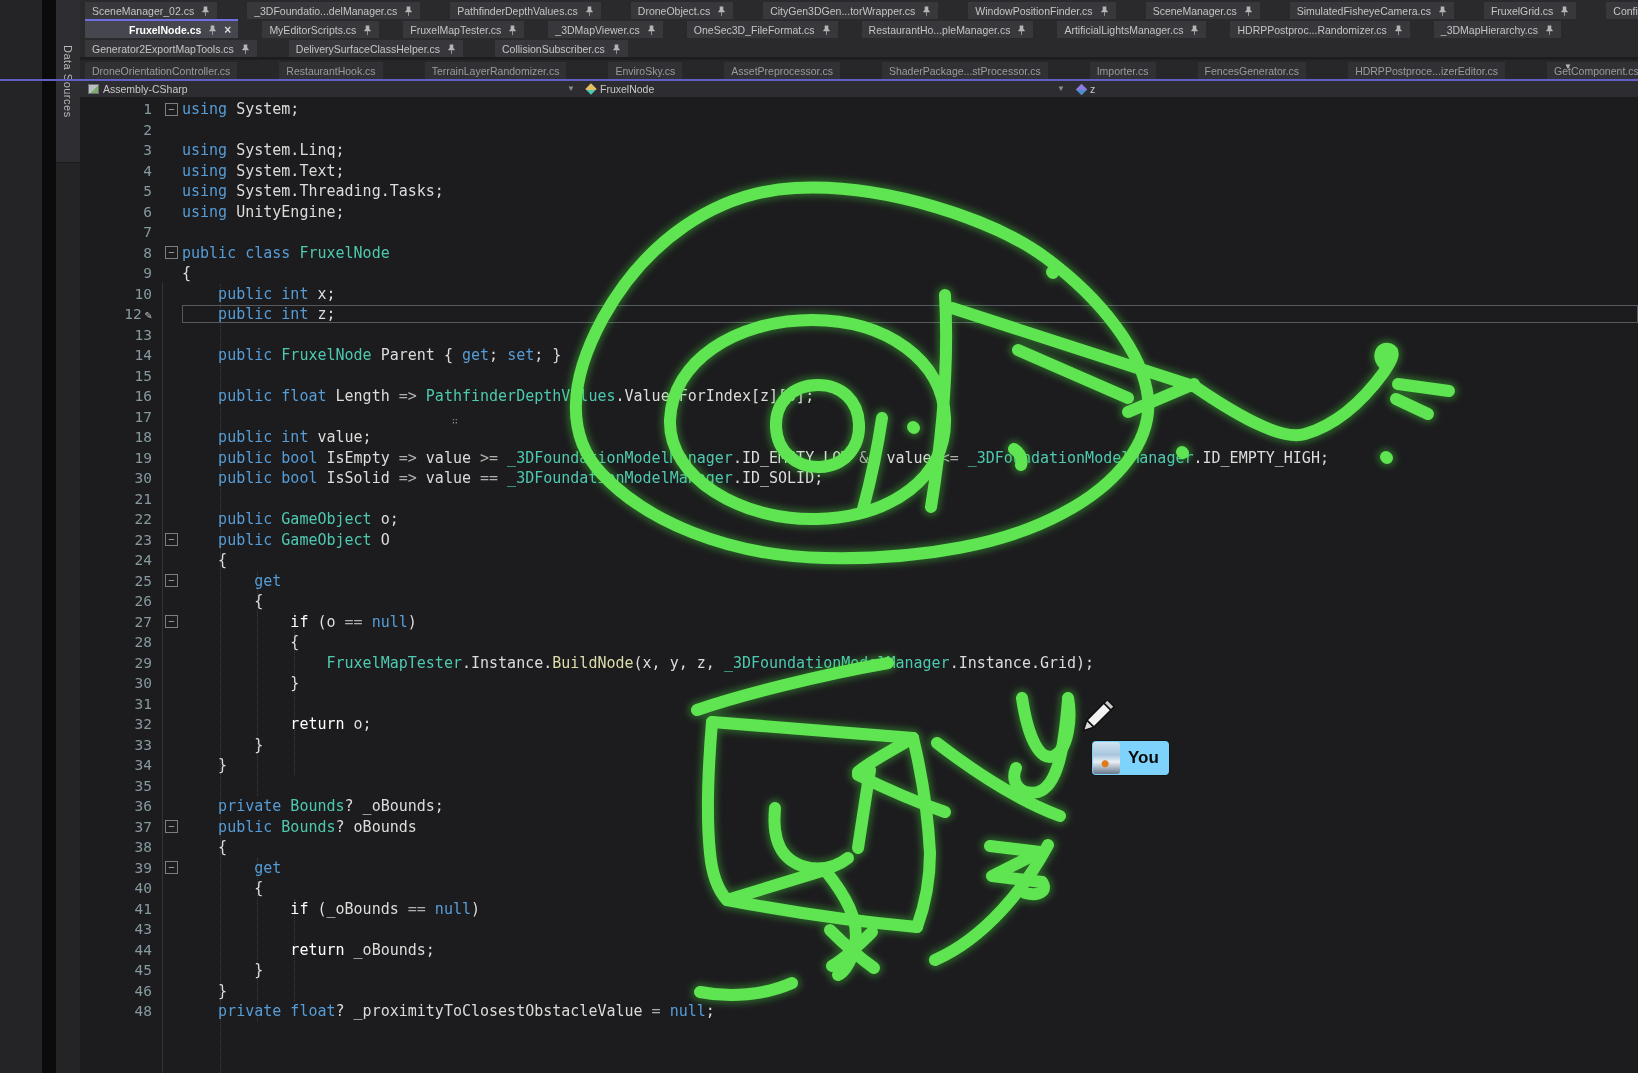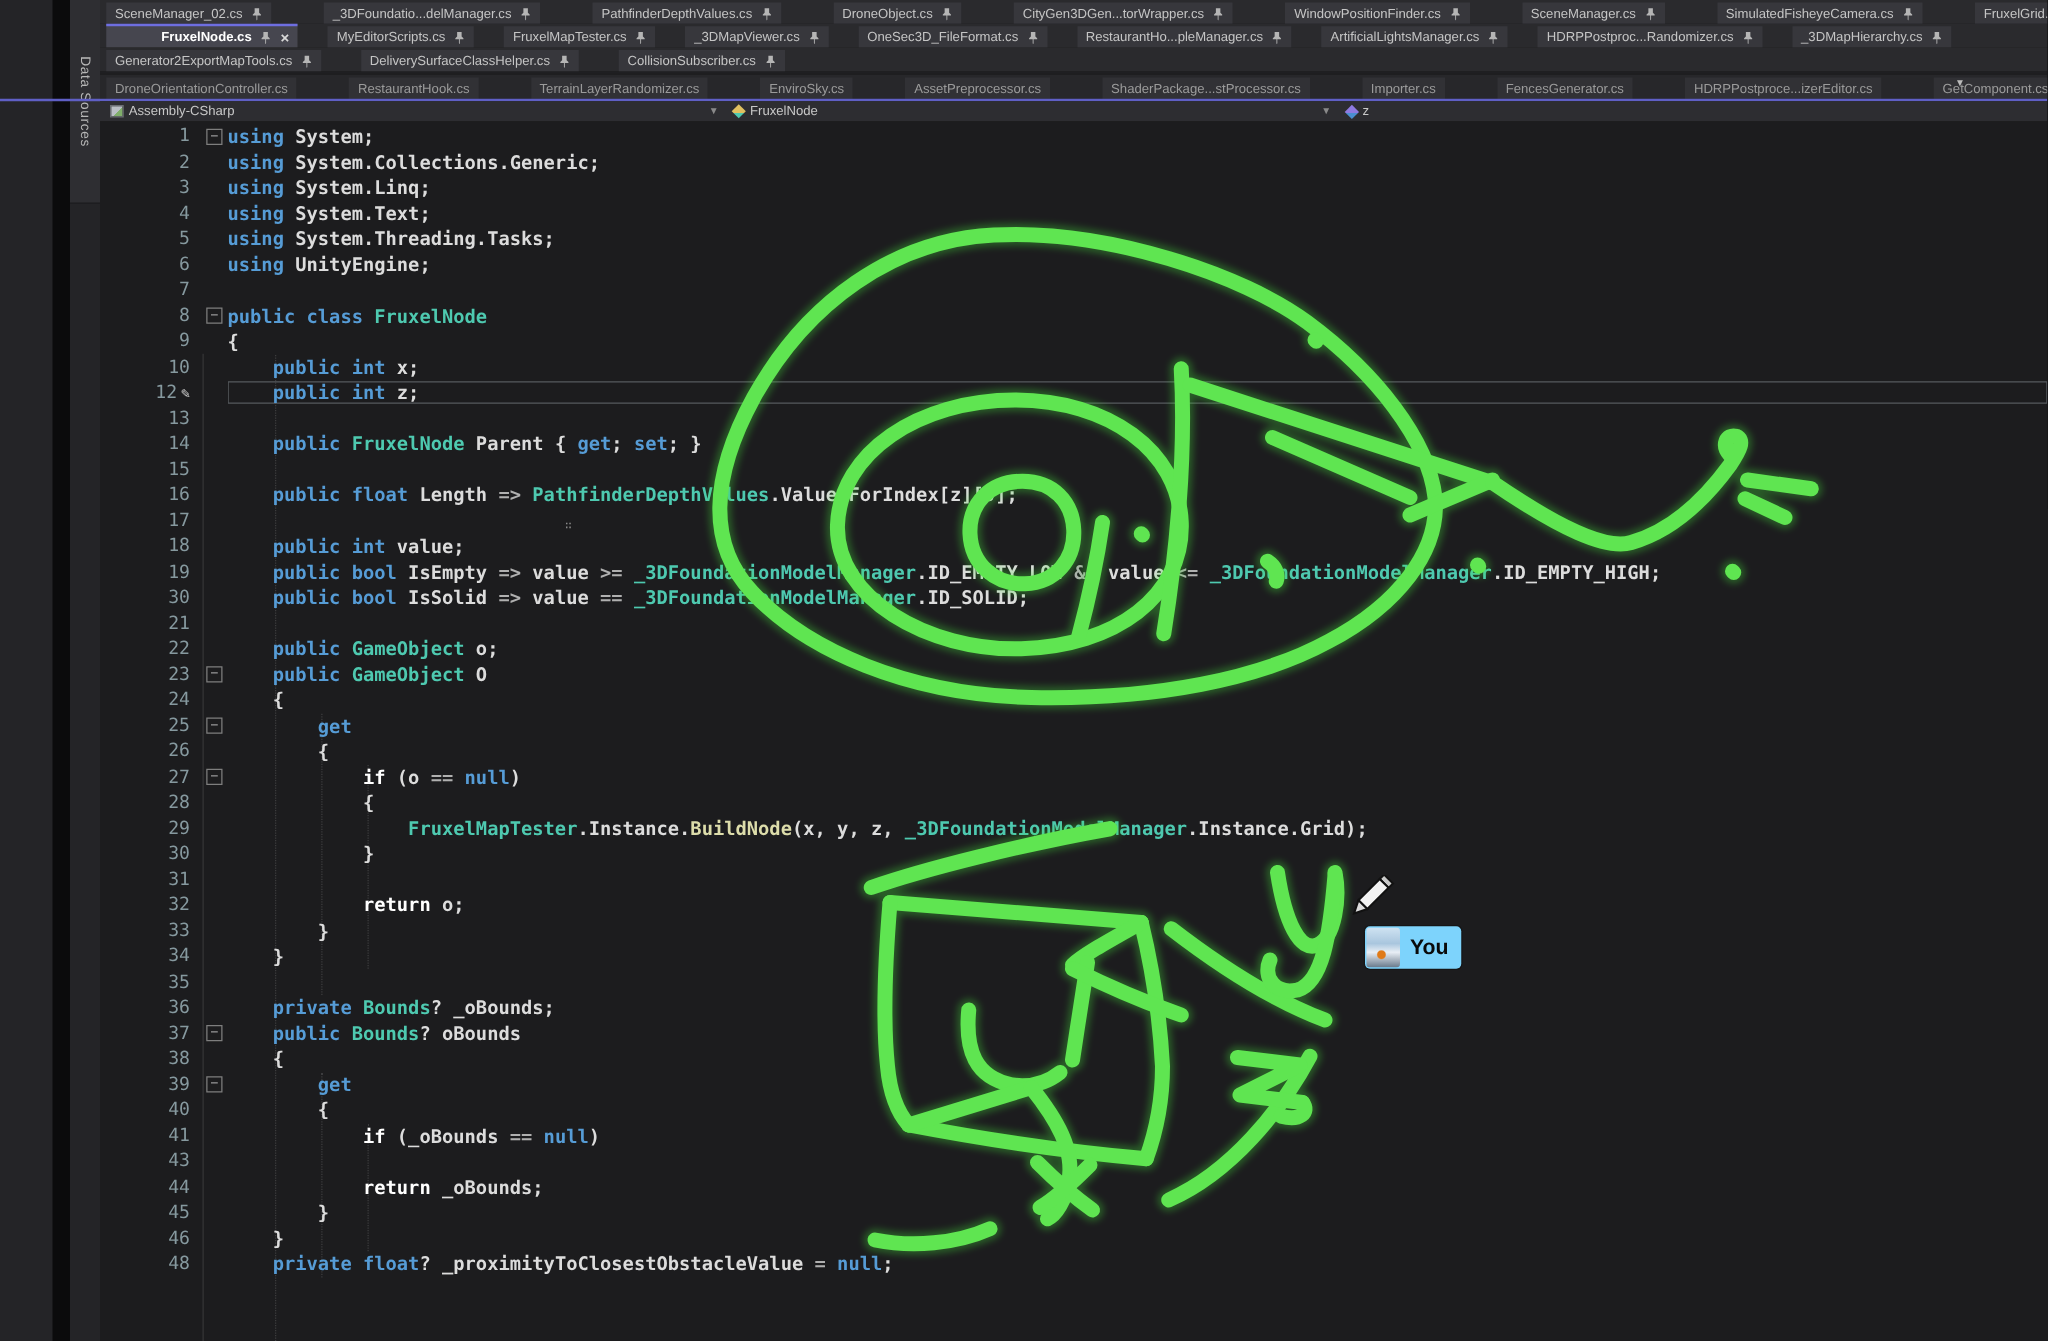--- a/index.html
+++ b/index.html
@@ -7,21 +7,21 @@
           font-family:"Liberation Sans",sans-serif;}
   
   #left-rail{position:absolute;left:0;top:0;width:80px;height:1073px;background:#242427;}
   #left-black-strip{position:absolute;left:42px;top:0;width:14px;height:1073px;background:#0b0b0c;}
   #vertical-tab{position:absolute;left:56px;top:0;width:24px;height:162px;background:#2e2e32;
     color:#b7b7b7;font-size:11px;writing-mode:vertical-rl;display:flex;align-items:center;
     justify-content:center;letter-spacing:.5px;border-bottom:1px solid #1a1a1c;}
   
   .tab-row{position:absolute;left:80px;right:0;height:19px;display:flex;align-items:flex-end;
     padding-left:5px;box-sizing:border-box;background:#2a2a2d;}
-  #row1{top:0;gap:42px;}
+  #row1{top:0;gap:30px;}
   #row2{top:19px;gap:24px;}
   #row3{top:38px;gap:32px;}
   #row4{top:58px;height:21px;gap:42px;background:#27272a;border-top:2px solid #1e1e20;}
   .tab{display:inline-flex;align-items:center;height:17px;padding:0 7px;background:#37373c;
     color:#c5c5c5;font-size:10.5px;white-space:nowrap;cursor:default;flex:0 0 auto;}
   .tab .tlabel{pointer-events:none;}
   .tab.dim{background:#313135;color:#9b9b9b;}
   .tab.active{background:#46464f;color:#ffffff;font-weight:bold;border-top:2px solid #6e6ee0;height:17px;padding-left:44px;}
   .pin{margin-left:7px;color:#b5b5b5;flex:0 0 auto;}
   .closex{margin-left:7px;color:#d8d8d8;font-size:12px;line-height:1;}
@@ -41,21 +41,21 @@
   
   #editor{position:absolute;left:80px;top:97px;right:0;bottom:0;background:#1c1c1e;overflow:hidden;}
   #codelines{position:absolute;left:0;top:2px;right:0;}
   .line{display:flex;height:20.5px;align-items:center;font-family:"DejaVu Sans Mono",monospace;
     font-size:15px;}
   .ln{width:72px;text-align:right;color:#86999f;flex:0 0 auto;font-size:14.5px;}
   .pencil{color:#cfcfcf;font-size:12px;margin-left:3px;}
   .fold{width:30px;flex:0 0 auto;display:flex;justify-content:flex-end;padding-right:4px;box-sizing:border-box;}
   .foldbox{width:11px;height:11px;border:1px solid #7e7e7e;color:#cfcfcf;font:9px/9px "DejaVu Sans Mono",monospace;
     display:flex;align-items:center;justify-content:center;background:#1c1c1e;}
-  .codetext{flex:1;white-space:pre;color:#dcdcdc;overflow:hidden;font-weight:bold;}
+  .codetext{flex:1;white-space:pre;color:#dcdcdc;overflow:hidden;}
   .line.cur .codetext{box-shadow:inset 0 0 0 1px #55595e;}
   .tk-k{color:#569cd6;} .tk-c{color:#ffffff;} .tk-t{color:#4ec9b0;}
   .tk-m{color:#dcdcaa;} .tk-w{color:#dcdcdc;} .tk-o{color:#b0b0b0;}
   .u-dot{border-bottom:1px dotted #a0a0a0;}
   .guide{position:absolute;width:0;}
   .guide.solid{border-left:1px solid #343436;}
   .guide.dot{border-left:1px dotted #3c3c3e;}
   #ibeam-artifact{position:absolute;left:372px;top:319px;color:#8f8f8f;font-size:9px;
     font-family:"DejaVu Sans Mono",monospace;letter-spacing:0;}
   
@@ -283,21 +283,20 @@
         <div class="line">
           <span class="ln">1</span>
           <span class="fold">
             <span class="foldbox">–</span>
           </span>
           <span class="codetext"><span class="tk-k">using</span><span class="tk-w"> System;</span></span>
         </div>
         <div class="line">
           <span class="ln">2</span>
           <span class="fold"></span>
-          <span class="codetext"><span class="tk-k">using</span><span class="tk-w"> System.Collections.Generic;</span></span>
         </div>
         <div class="line">
           <span class="ln">3</span>
           <span class="fold"></span>
           <span class="codetext"><span class="tk-k">using</span><span class="tk-w"> System.Linq;</span></span>
         </div>
         <div class="line">
           <span class="ln">4</span>
           <span class="fold"></span>
           <span class="codetext"><span class="tk-k">using</span><span class="tk-w"> System.Text;</span></span>

